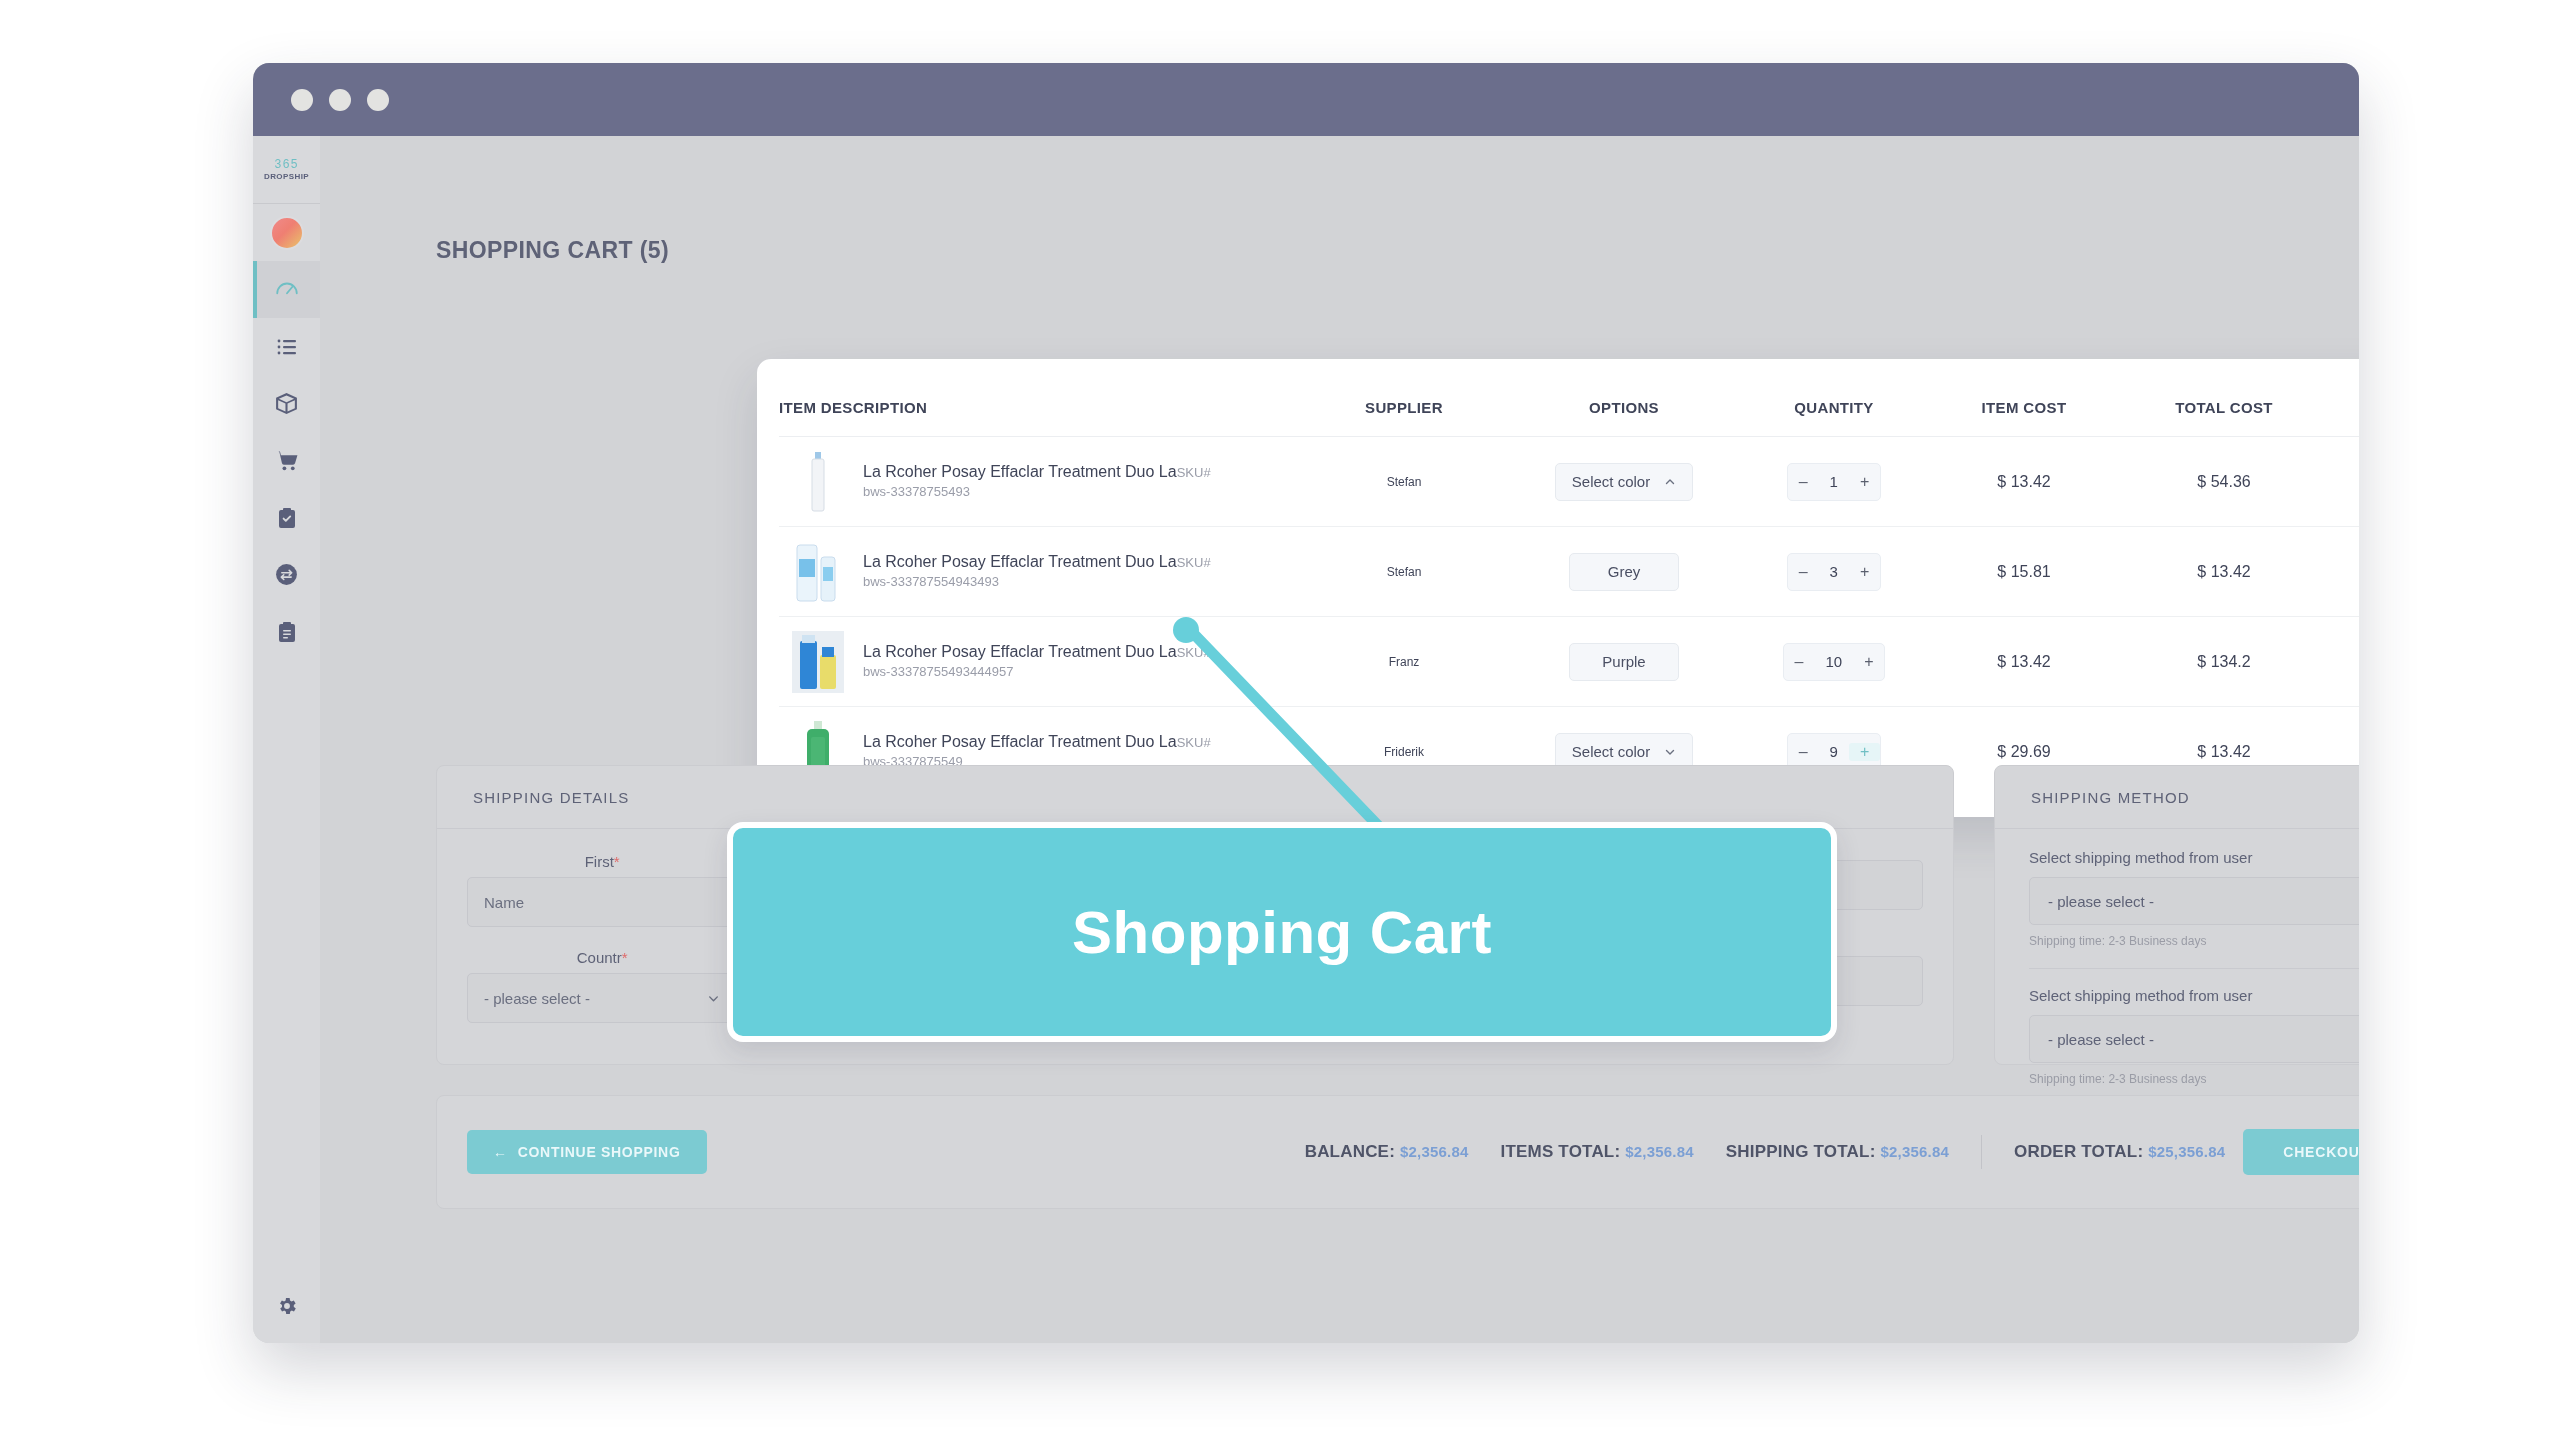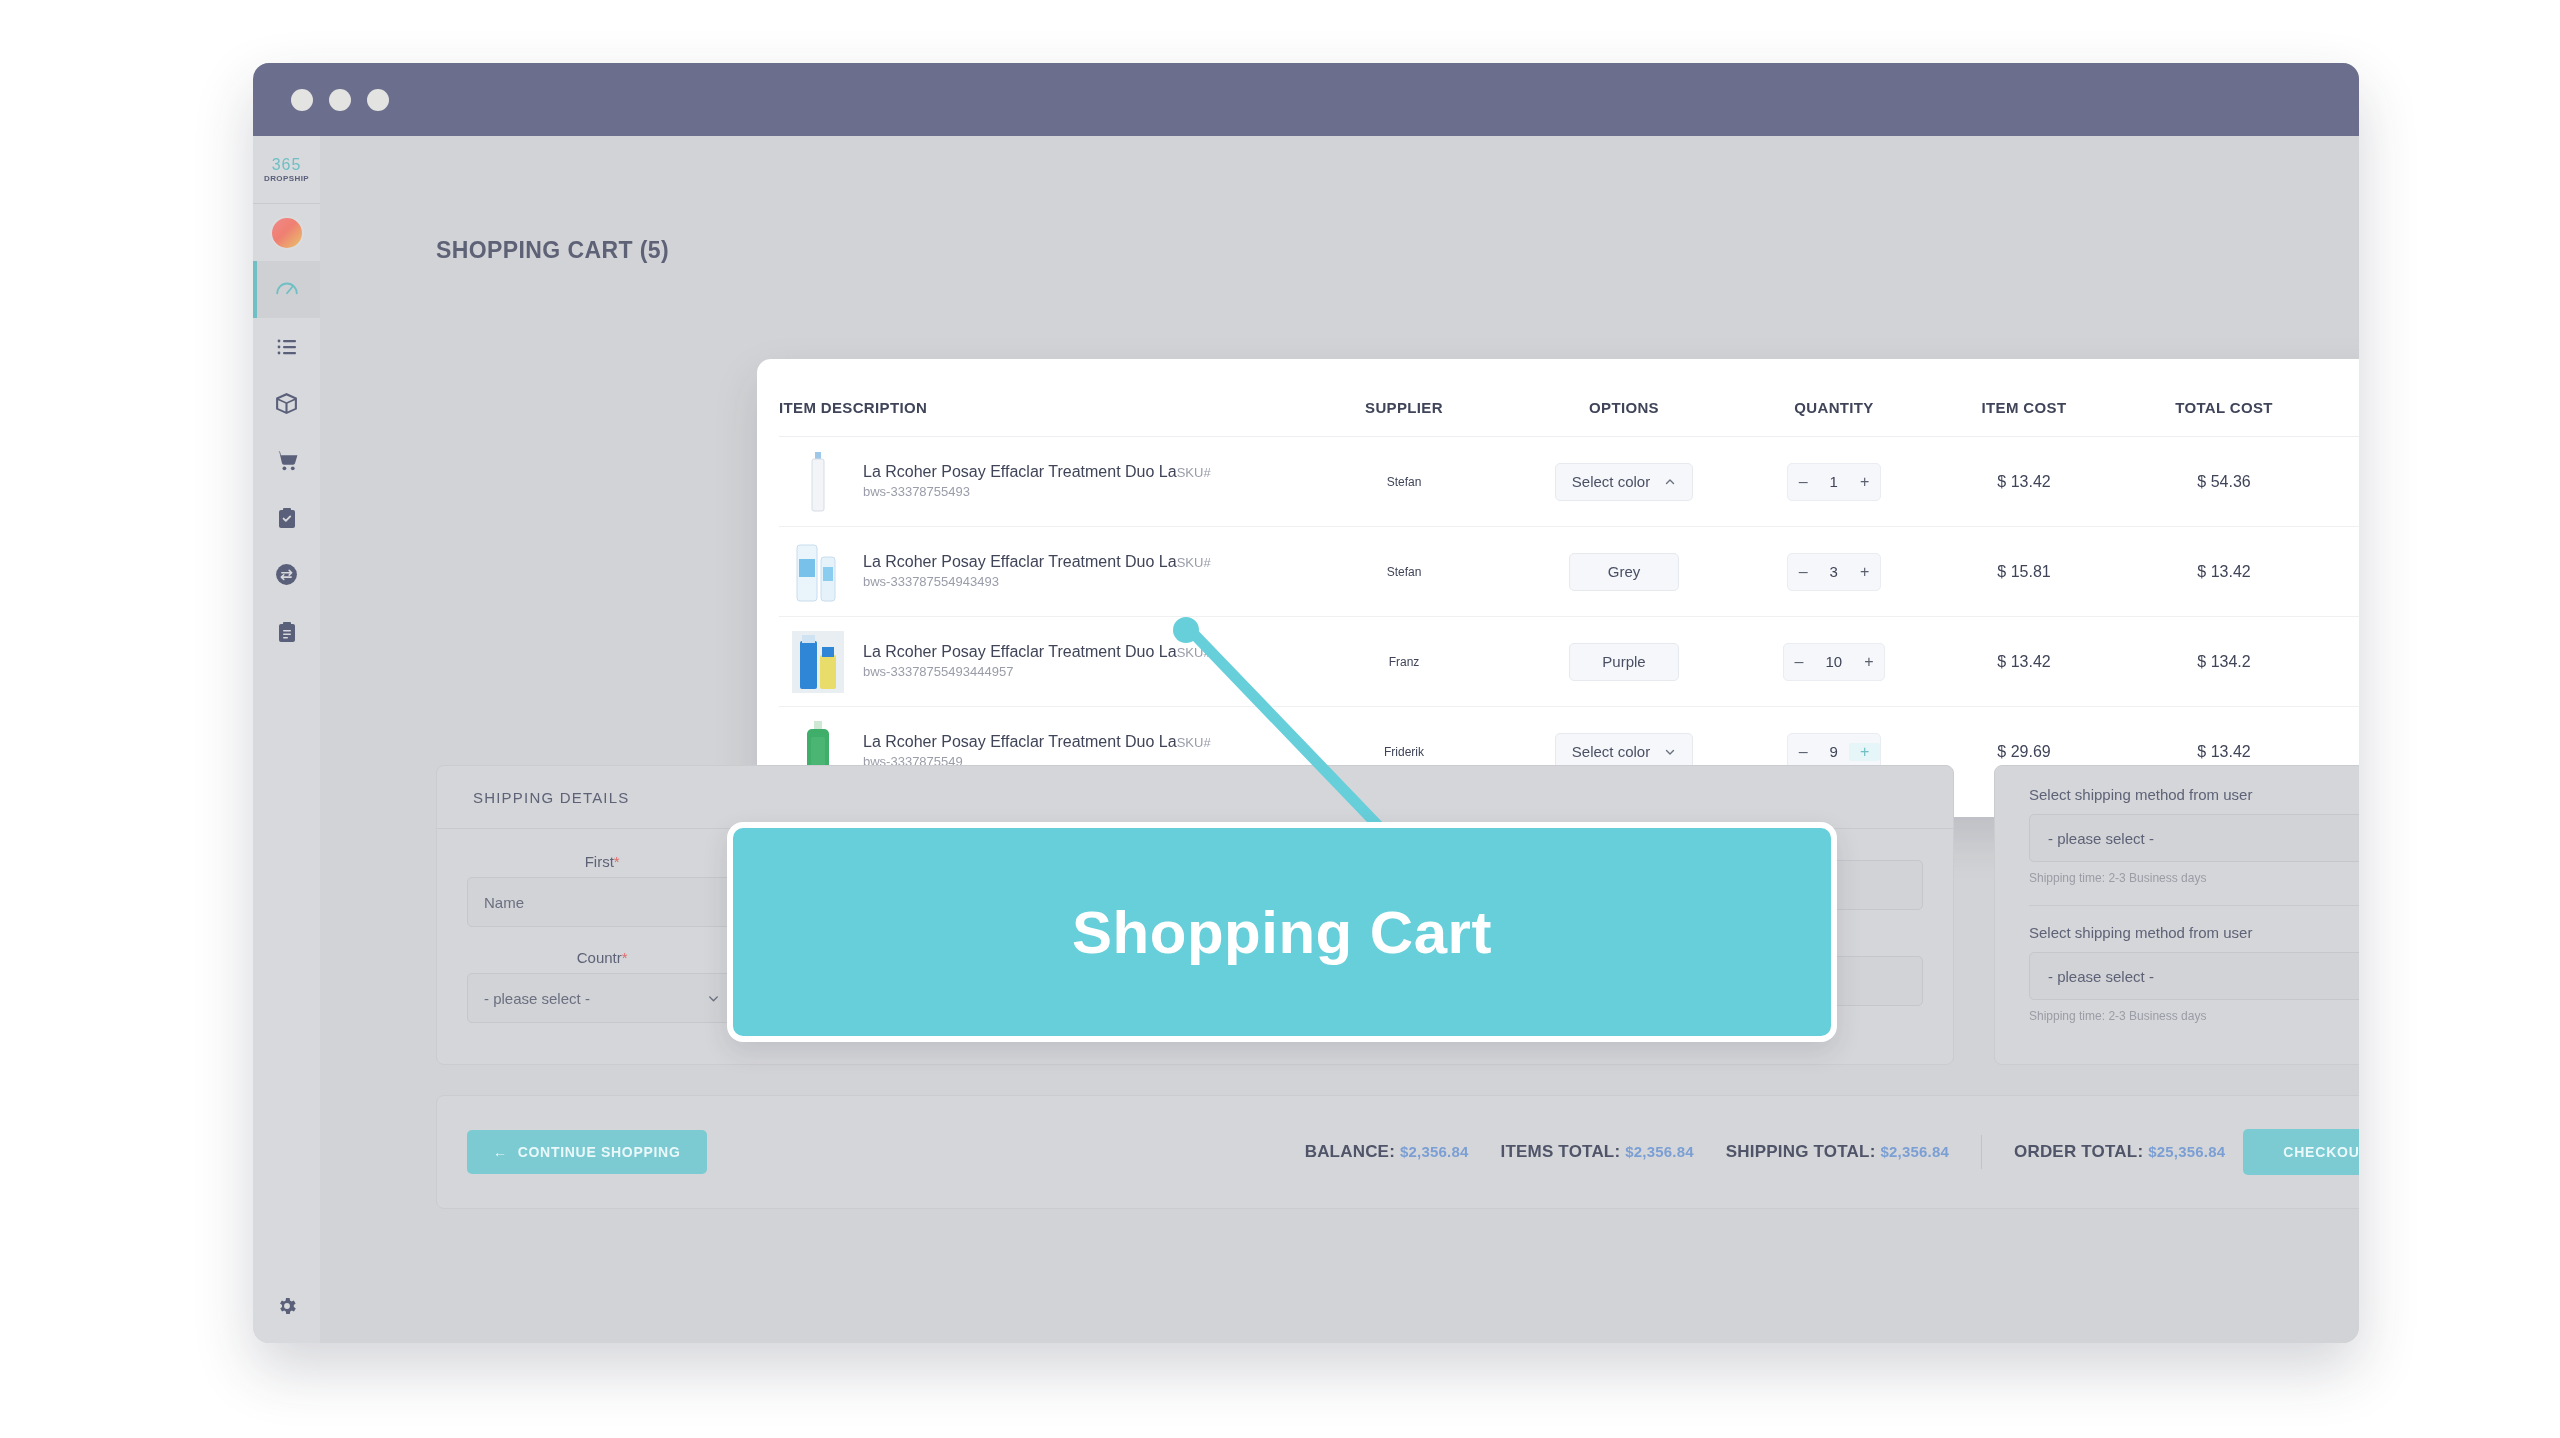--- a/index.html
+++ b/index.html
@@ -34,22 +34,22 @@
     width: 67px; background: #d8d9dc;
     display: flex; flex-direction: column; align-items: center;
     position: relative; flex: 0 0 67px;
   }
   .logo-wrap {
     height: 68px; width: 100%;
     display: flex; flex-direction: column; align-items: center; justify-content: center;
     border-bottom: 1px solid #c8c9cd;
   }
   .logo-365 {
-    font-size: 16px; letter-spacing: 1px; color: #6fbfc4;
-    font-family: Liberation Sans, sans-serif; line-height: 1;
+    font-size: 12px; letter-spacing: 1px; color: #6fbfc4;
+    font-family: Liberation Mono, monospace; line-height: 1;
   }
   .logo-sub {
     font-size: 8px; font-weight: bold; letter-spacing: .4px;
     color: #5a5f7a; margin-top: 1px;
   }
   .nav { width: 100%; display: flex; flex-direction: column; align-items: center; }
   .nav-item {
     width: 100%; height: 57px;
     display: flex; align-items: center; justify-content: center;
     position: relative; color: #5a5f7a;
@@ -522,20 +522,21 @@
               <div class="field">
                 <div class="field-label"><span></span></div>
                 <div class="field-input">
                   <span class="ph"></span>
                 </div>
               </div>
             </div>
         </div>
 
         <div class="ship-method">
+          <div class="panel-head">SHIPPING METHOD</div>
           <div class="sm-body" id="sm-body">
               <div>
                 <div class="sm-label">Select shipping method from user</div>
                 <div class="sm-select">
                   <span>- please select -</span>
                 </div>
                 <div class="sm-note">Shipping time: 2-3 Business days</div>
               </div>
               <div class="sm-divider"></div>
               <div>

